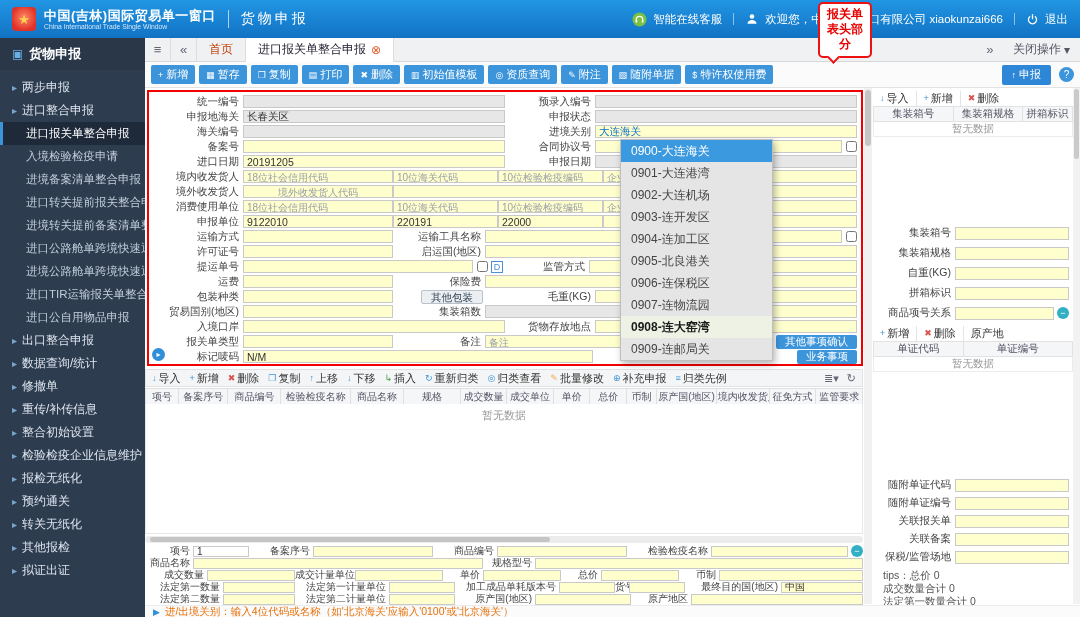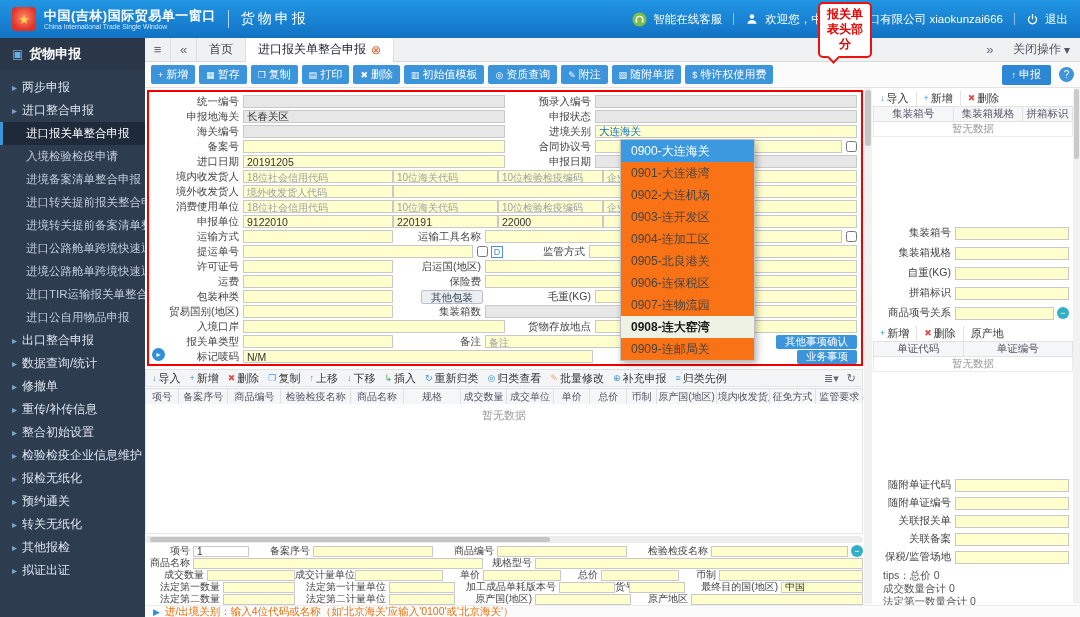--- a/index.html
+++ b/index.html
@@ -23,21 +23,21 @@
 .sb-title{height:32px;display:flex;align-items:center;gap:6px;padding-left:12px;color:#fff;font-size:13px;font-weight:bold;background:#293749}
 .sb-ticon{color:#6ab0e8;font-size:12px}
 .side-item{height:23px;display:flex;align-items:center;gap:5px;padding-left:12px;color:#dde5ee;font-size:12px;cursor:pointer;white-space:nowrap;overflow:hidden}
 .side-item .chev{color:#7aa7cc;font-size:10px}
 .side-sub{padding-left:26px;color:#c2cedb;font-size:11.5px}
 .side-sub.active{background:#1e2a3a;color:#fff;border-left:3px solid #3c95db;padding-left:23px}
 
 
 .tabbar{position:absolute;top:38px;left:145px;width:935px;height:24px;background:#eff1f2;border-bottom:1px solid #d8d8d8;display:flex;align-items:center;z-index:4}
 .tbi{width:26px;height:24px;display:flex;align-items:center;justify-content:center;color:#667;border-right:1px solid #ddd;font-size:13px;cursor:pointer}
-.tab{height:24px;padding:0 12px;display:flex;align-items:center;gap:5px;font-size:12px;color:#404040;border-right:1px solid #ddd;cursor:pointer}
+.tab{height:24px;padding:0 12px;display:flex;align-items:center;gap:5px;font-size:12px;color:#c2410c;border-right:1px solid #ddd;cursor:pointer}
 .tab.active{background:#fff;color:#223}
 .tclose{color:#e05a2b;font-size:12px}
 .tb-right{margin-left:auto;display:flex;align-items:center;gap:10px;padding-right:10px;color:#556}
 .tops{display:flex;align-items:center;gap:3px;font-size:12px;cursor:pointer}
 
 
 .toolbar{position:absolute;top:62px;left:145px;width:935px;height:26px;background:#fbfbfb;border-bottom:1px solid #e3e3e3;display:flex;align-items:center;gap:4px;padding:0 6px;z-index:4}
 .tbtn{height:19px;background:#3c95db;color:#fff;border:none;border-radius:2px;font-size:11px;padding:0 7px;display:flex;align-items:center;gap:3px;cursor:pointer;white-space:nowrap}
 .tbtn .ti{font-size:9px}
 .tbtn.declare{margin-left:auto;background:#2e86d6;height:20px;padding:0 10px}
@@ -58,21 +58,21 @@
 .fin::placeholder{color:#9aa0a6;font-size:10px}
 .fin.sel{color:#0d6fc8}
 .cb{flex:none;width:11px;height:11px;margin-left:4px}
 .dbox{flex:none;width:12px;height:12px;border:1px solid #4a90d9;color:#4a90d9;font-size:9px;line-height:10px;text-align:center;margin-left:3px;background:#fff}
 .minib{flex:none;height:14px;background:#3c95db;color:#fff;border:none;border-radius:2px;font-size:10.5px;padding:0 9px;cursor:pointer;white-space:nowrap}
 .minib.gray{background:#eceff2;color:#345;border:1px solid #b9c2cc}
 .spacer{flex:1}
 .expcirc{position:absolute;left:3px;bottom:3px;width:13px;height:13px;border-radius:50%;background:#2f8fd8;color:#fff;font-size:8px;line-height:13px;text-align:center;cursor:pointer}
 
 
-.dropdown{position:absolute;top:139px;left:620px;width:135px;background:#f97316;border:1px solid #bfbfbf;box-shadow:2px 3px 7px rgba(0,0,0,.3);z-index:100}
+.dropdown{position:absolute;top:139px;left:620px;width:153px;background:#e5e5e5;border:1px solid #bfbfbf;box-shadow:2px 3px 7px rgba(0,0,0,.3);z-index:100}
 .dd-item{height:22px;line-height:22px;padding-left:10px;font-size:12px;color:#444;cursor:pointer;white-space:nowrap;overflow:hidden}
 .dd-item.selected{background:#3b99e0;color:#fff}
 .dd-item.hover{background:#eef2e4;color:#1b1b1b;font-weight:bold}
 
 
 .gridbar{position:absolute;top:369px;left:145px;width:718px;height:18px;background:#f4f5f6;border:1px solid #e2e2e2;display:flex;align-items:center;gap:9px;padding:0 6px;font-size:11px;color:#333;z-index:2}
 .gitem{display:flex;align-items:center;gap:2px;cursor:pointer;white-space:nowrap}
 .gi{font-size:9px}
 .gi.blue{color:#3c95db}.gi.red{color:#d9534f}.gi.green{color:#43a047}.gi.orange{color:#f0ad4e}
 .gbar-right{margin-left:auto;display:flex;align-items:center;gap:8px;color:#667}
@@ -348,21 +348,21 @@
     </div>
     <div class="frow">
       <span class="flbl">境内收发货人</span>
       <input class="fin" style="width: 150px;" placeholder="18位社会信用代码">
       <input class="fin" style="width: 105px;" placeholder="10位海关代码">
       <input class="fin" style="width: 105px;" placeholder="10位检验检疫编码">
       <input class="fin fx" placeholder="企业名称" style="">
     </div>
     <div class="frow">
       <span class="flbl">境外收发货人</span>
-      <input class="fin" style="width: 150px;" placeholder="境外收发货人代码">
+      <input class="fin" style="width: 150px; text-align: center;" placeholder="境外收发货人代码">
       <input class="fin fx" style="">
     </div>
     <div class="frow">
       <span class="flbl">消费使用单位</span>
       <input class="fin" style="width: 150px;" placeholder="18位社会信用代码">
       <input class="fin" style="width: 105px;" placeholder="10位海关代码">
       <input class="fin" style="width: 105px;" placeholder="10位检验检疫编码">
       <input class="fin fx" placeholder="企业名称" style="">
     </div>
     <div class="frow">
@@ -375,33 +375,33 @@
     <div class="frow">
       <span class="flbl">运输方式</span>
       <input class="fin" style="width: 150px;">
       <span class="flbl w92">运输工具名称</span>
       <input class="fin" style="width: 160px;">
       <span class="flbl w60">航次号</span>
       <input class="fin fx" style="">
       <input type="checkbox" class="cb" style="">
     </div>
     <div class="frow">
+      <span class="flbl">许可证号</span>
+      <input class="fin" style="width: 150px;">
+      <span class="flbl w92">启运国(地区)</span>
+      <input class="fin" style="width: 160px;">
+      <span class="flbl w60">经停港</span>
+      <input class="fin fx" style="">
+    </div>
+    <div class="frow">
       <span class="flbl">提运单号</span>
       <input class="fin" style="width: 230px;">
       <input type="checkbox" class="cb" style="">
       <span class="dbox">D</span>
       <span class="flbl w86">监管方式</span>
-      <input class="fin fx" style="">
-    </div>
-    <div class="frow">
-      <span class="flbl">许可证号</span>
-      <input class="fin" style="width: 150px;">
-      <span class="flbl w92">启运国(地区)</span>
-      <input class="fin" style="width: 160px;">
-      <span class="flbl w60">经停港</span>
       <input class="fin fx" style="">
     </div>
     <div class="frow">
       <span class="flbl">运费</span>
       <input class="fin" style="width: 150px;">
       <span class="flbl w92">保险费</span>
       <input class="fin" style="width: 160px;">
       <span class="flbl w60">杂费</span>
       <input class="fin fx" style="">
     </div>

